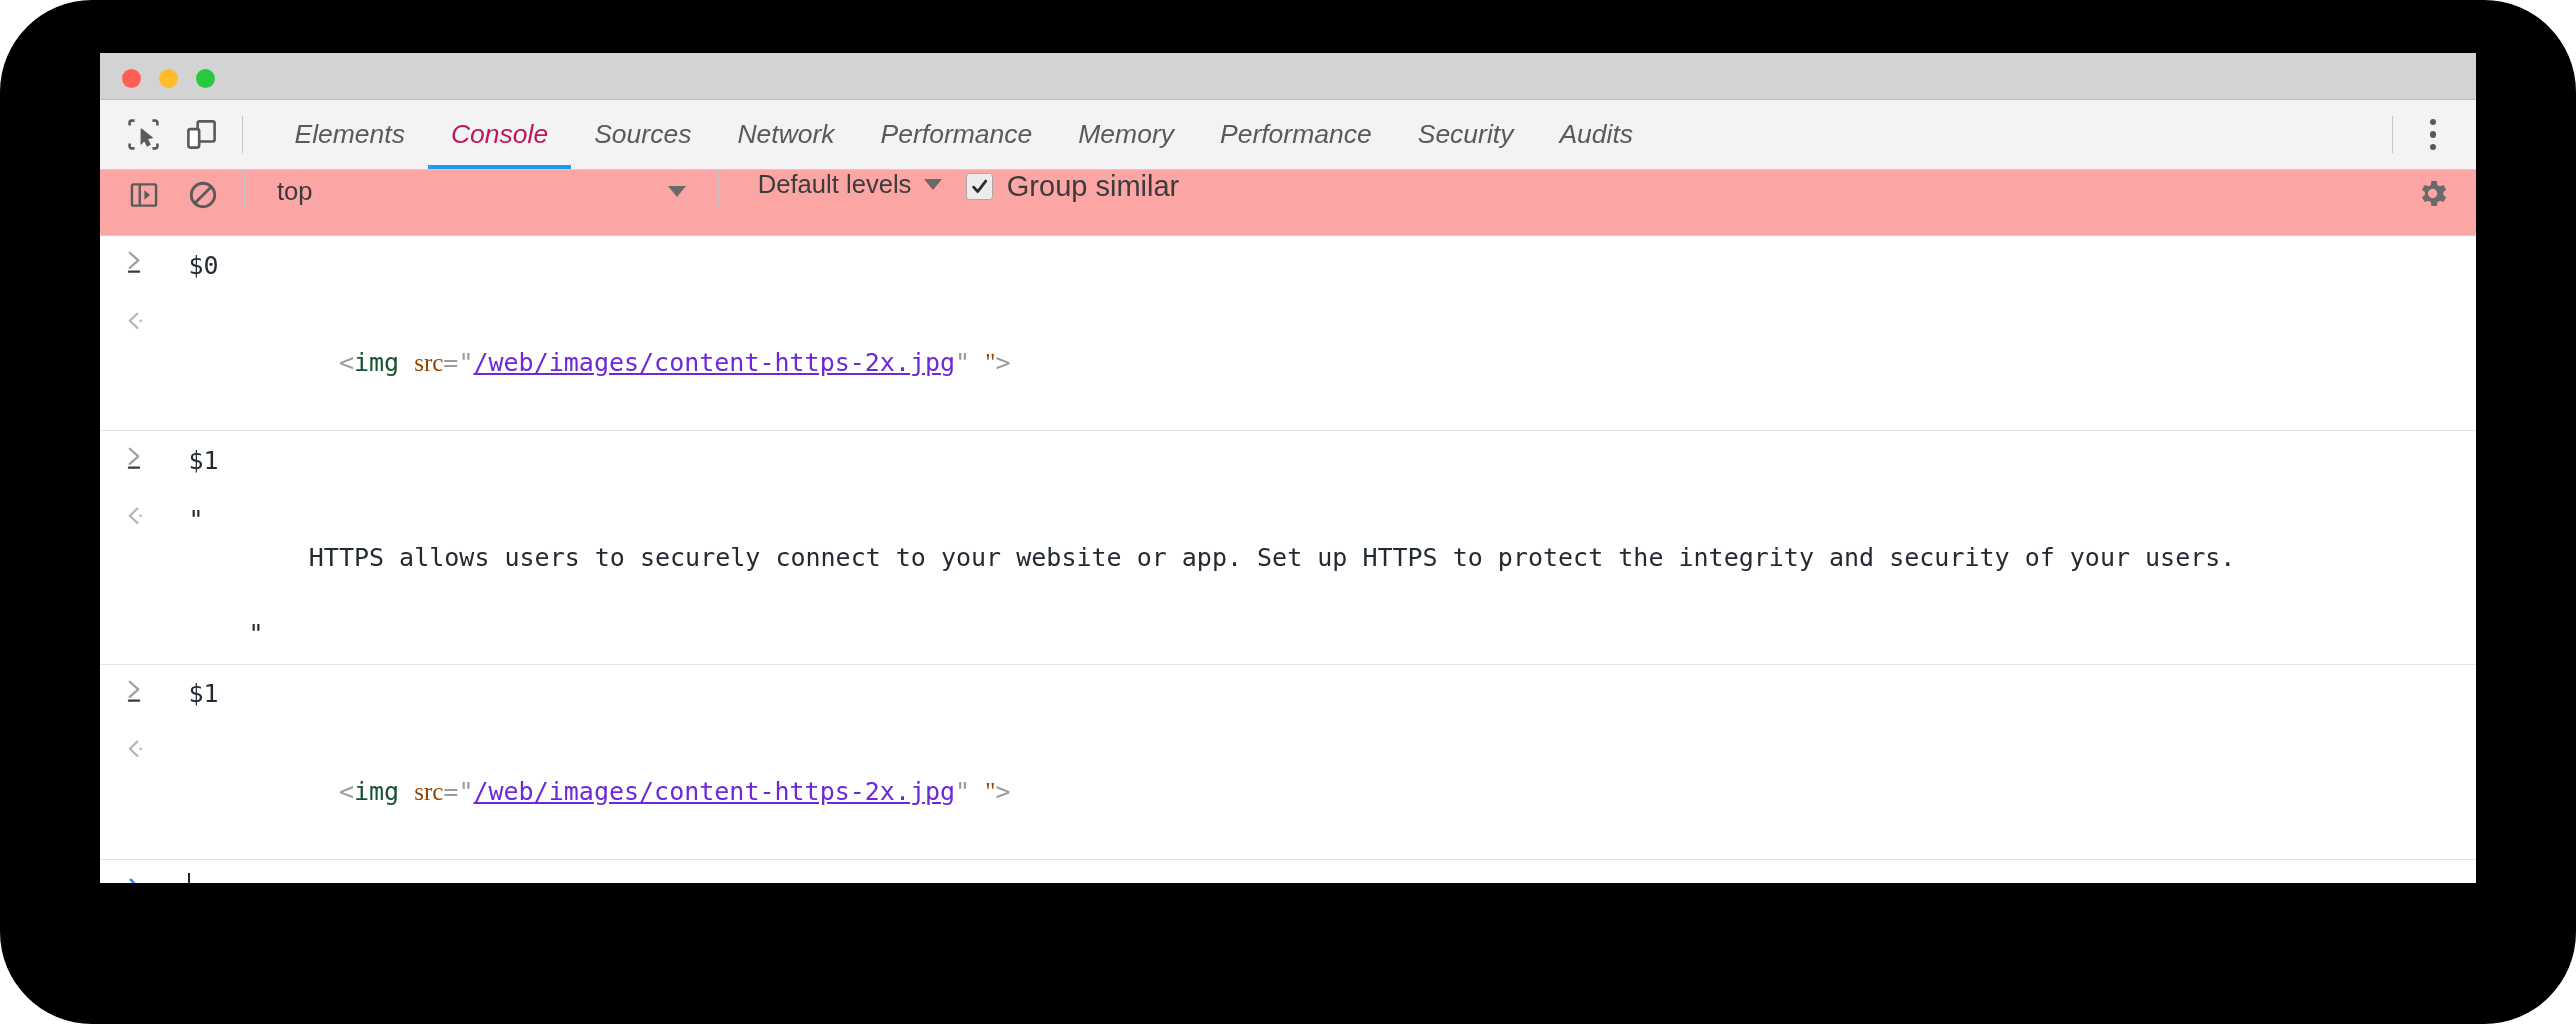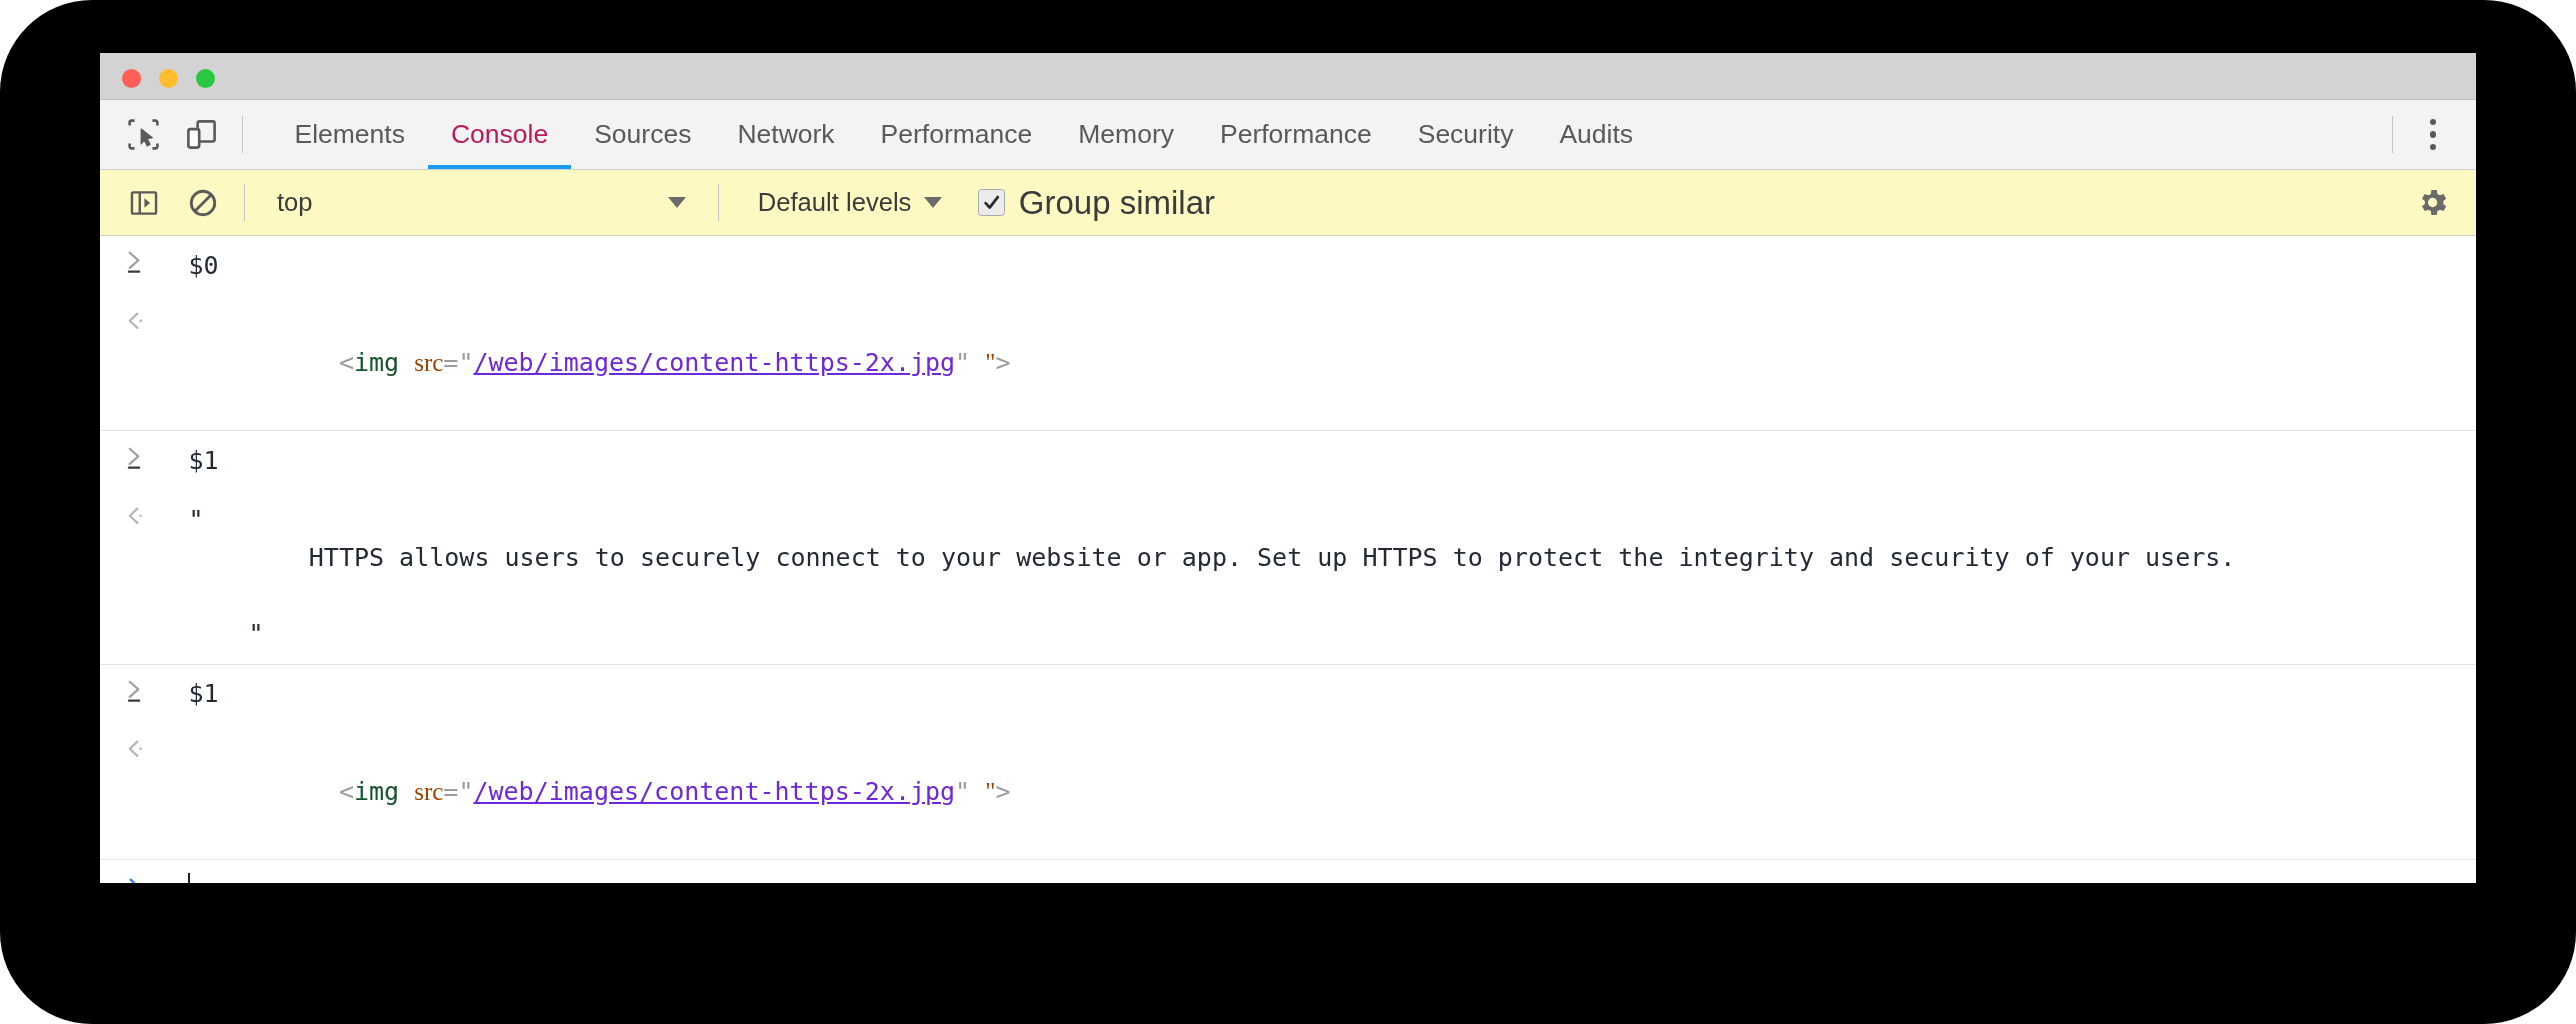--- a/index.html
+++ b/index.html
@@ -105,20 +105,21 @@
   }
   .tab {
     position: relative;
     display: flex;
     align-items: center;
     padding: 0 23px;
     font-size: 26.5px;
     color: #5a5a5a;
     font-family: "Liberation Sans", sans-serif;
     white-space: nowrap;
+    font-style: italic;
   }
   .tab.active { color: #be185d; }
   .tab.active::after {
     content: "";
     position: absolute;
     left: 0; right: 0; bottom: 0;
     height: 4.4px;
     background: #1a9bf0;
   }
 
@@ -141,23 +142,23 @@
     width: 6.2px; height: 6.2px;
     border-radius: 50%;
     background: #5a5a5a;
   }
 
   
   #console-toolbar {
     position: relative;
     height: 65px;
     flex: 0 0 65px;
-    background: #fef9c3;
-    display: flex;
-    align-items: center;
+    background: #fca5a5;
+    display: flex;
+    align-items: flex-start;
     border-bottom: 0.9px solid #cfcfcf;
   }
   #sidebar-toggle-btn { margin-left: 19.4px; }
   #clear-console-btn  { margin-left: 10.6px; }
 
   #context-select {
     display: flex;
     align-items: center;
     width: 441px;
     height: 42px;
@@ -198,22 +199,22 @@
     font-size: 25.6px;
     color: #3b3b3b;
     font-family: "Liberation Sans", sans-serif;
     white-space: nowrap;
   }
 
   #group-similar {
     display: flex;
     align-items: center;
     gap: 14px;
-    margin-left: 36px;
-    font-size: 33px;
+    margin-left: 24px;
+    font-size: 29px;
     color: #3b3b3b;
     font-family: "Liberation Sans", sans-serif;
     white-space: nowrap;
   }
   #group-similar-checkbox {
     width: 25px; height: 25px;
     border: 0.9px solid #a9a9a9;
     border-radius: 3.5px;
     background: #ececec;
     display: flex;

